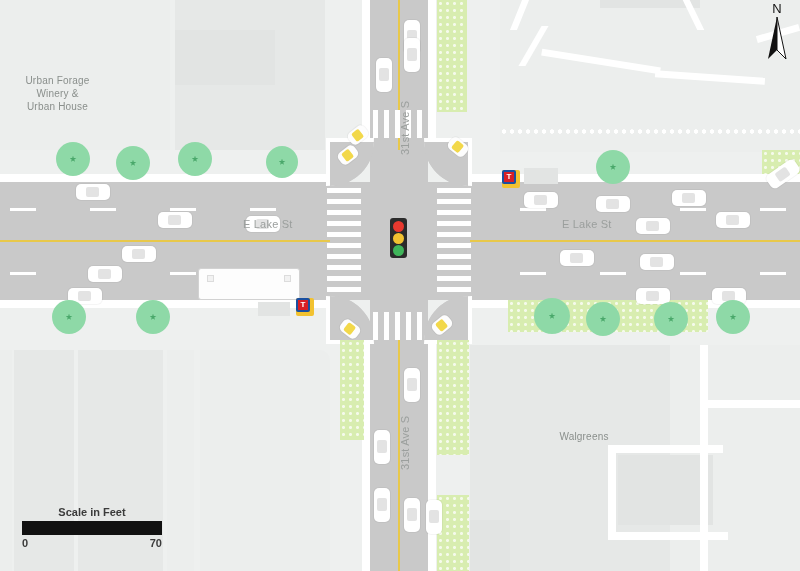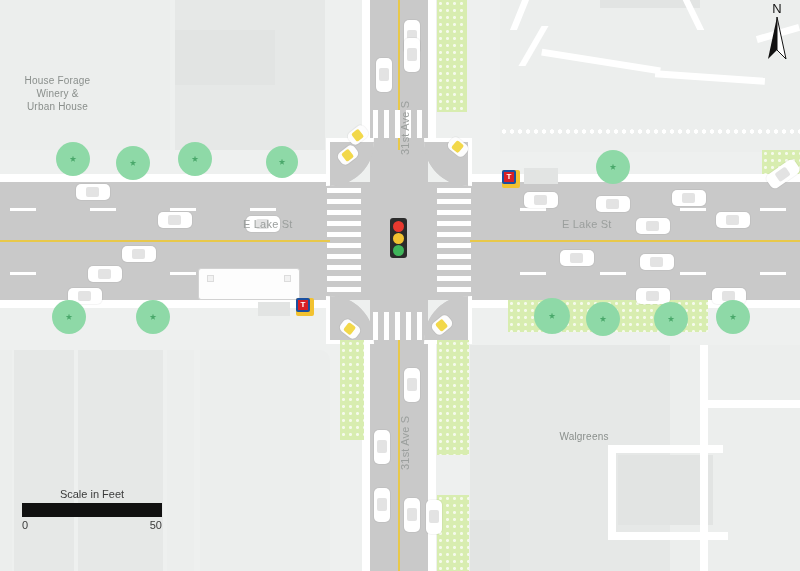--- a/index.html
+++ b/index.html
@@ -75,21 +75,21 @@
   .dotline{position:absolute;height:5px;
     background-image:radial-gradient(circle, #ffffff 2px, transparent 2.4px);
     background-size:8px 5px;}
 
   
   #north{position:absolute;right:6px;top:2px;width:34px;height:62px;text-align:center;}
   #north .n{font-size:13px;color:#111;line-height:14px;}
   #north svg{display:block;margin:1px auto 0;}
 
   
-  #scale{position:absolute;left:22px;bottom:40px;width:140px;}
+  #scale{position:absolute;left:22px;bottom:22px;width:140px;font-weight:bold;}
   #scale .cap{font-size:11px;color:#3b3b3b;text-align:center;margin-bottom:3px;}
   #scale .bar{height:14px;background:#111;}
   #scale .ends{display:flex;justify-content:space-between;font-size:11px;color:#3b3b3b;margin-top:2px;}
 
   .wpath{position:absolute;background:#ffffff;}
 </style>
 </head>
 <body>
 
 <div id="map">
@@ -372,21 +372,21 @@
     </div>
 
     <div class="tstop" style="left:296px;top:298px;">
       <div class="sq"></div>
       <div class="t">T</div>
     </div>
   </div>
 
   <div class="layer">
     <div class="lbl poi" style="left:0;top:74px;width:115px;">
-      <div>House Forage</div>
+      <div>Urban Forage</div>
       <div>Winery &amp;</div>
       <div>Urban House</div>
     </div>
 
     <div class="lbl poi" style="left:530px;top:430px;width:108px;">
       <span>Walgreens</span>
     </div>
 
     <div class="lbl street vert" style="left:399px;top:155px;transform:rotate(-90deg);transform-origin:0 0;">
       <span>31st Ave S</span>
@@ -411,17 +411,17 @@
       <polygon points="11,0 20,42 11,33" fill="#ffffff" stroke="#111" stroke-width="1"></polygon>
       <polygon points="11,0 2,42 11,33" fill="#111"></polygon>
     </svg>
   </div>
 
   <div id="scale">
     <div class="cap">Scale in Feet</div>
     <div class="bar"></div>
     <div class="ends">
       <span>0</span>
-      <span>50</span>
+      <span>70</span>
     </div>
   </div>
 
 </div>
 
 </body></html>

